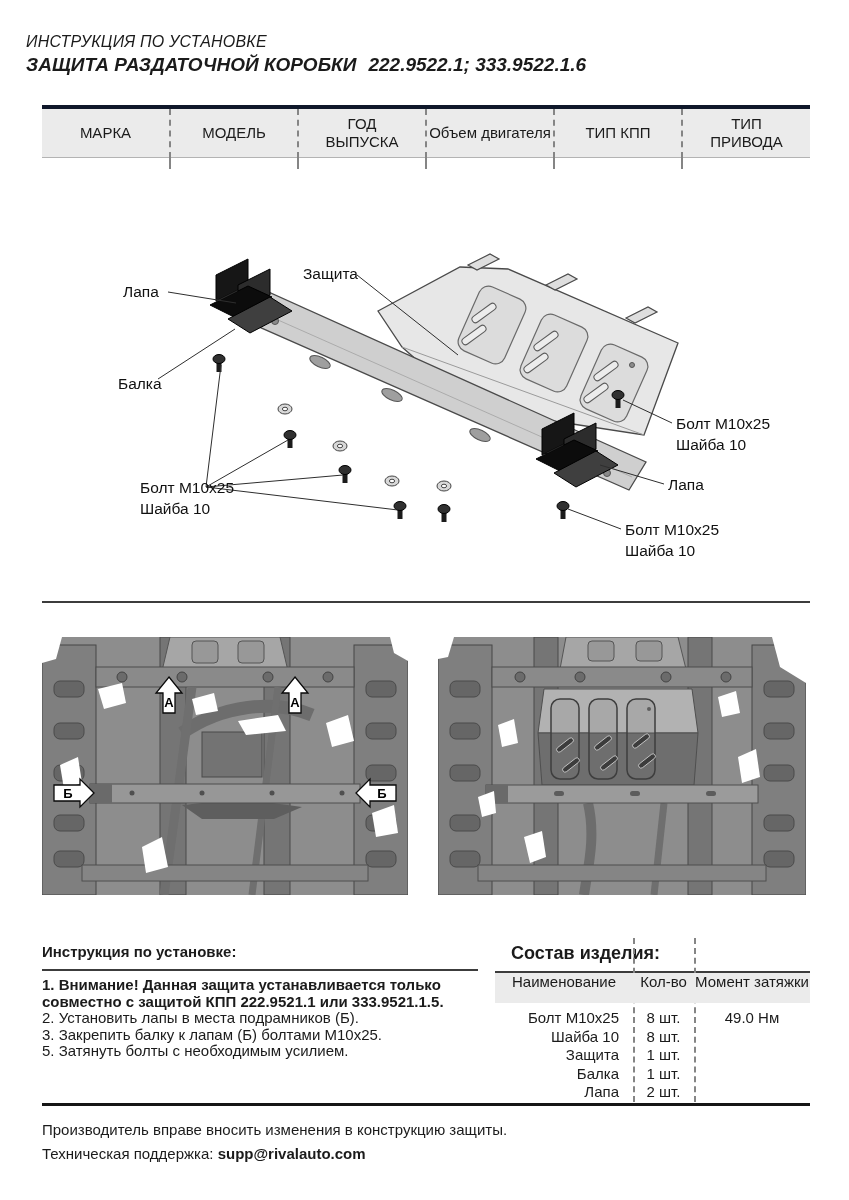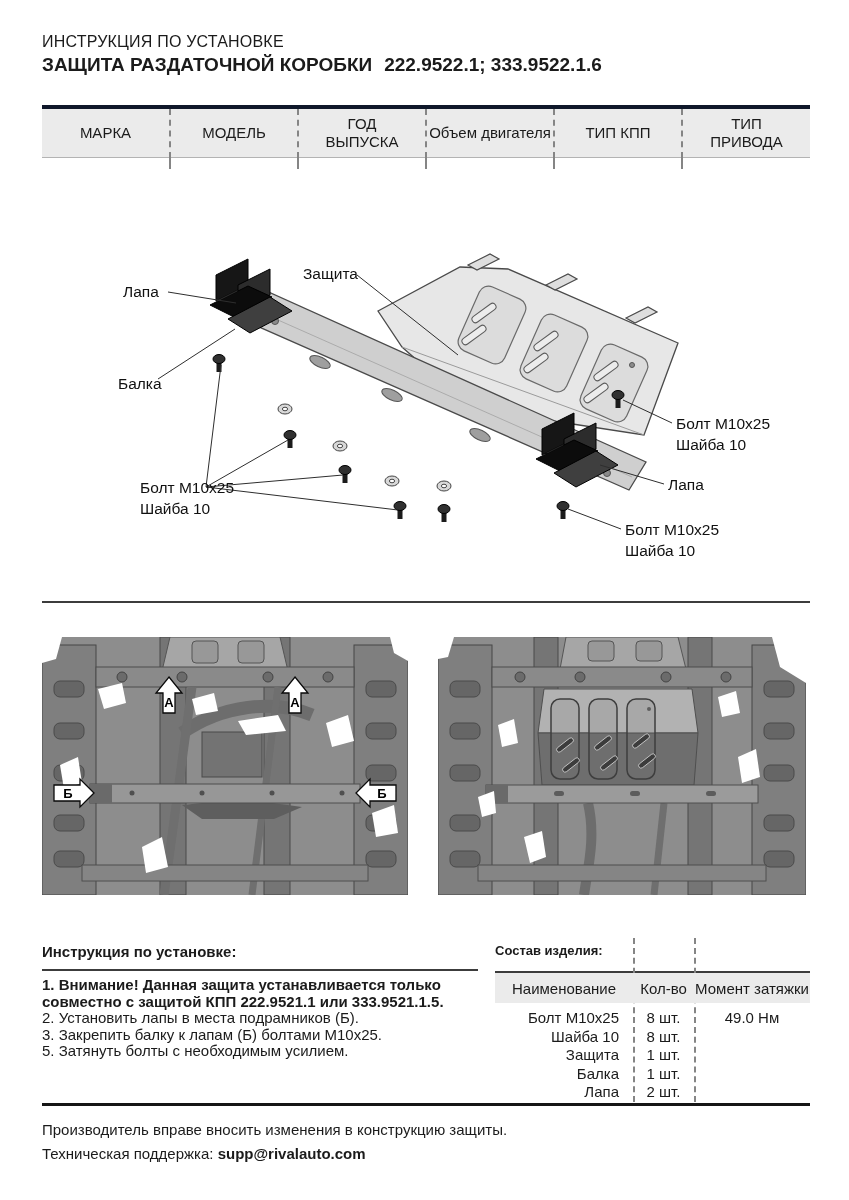--- a/index.html
+++ b/index.html
@@ -1,21 +1,21 @@
 <!DOCTYPE html>
 <html><head>
 <meta charset="utf-8">
 <style>
   html,body { margin:0; padding:0; background:#ffffff; }
   .page {
     position:relative; width:849px; height:1200px; background:#ffffff;
     font-family:"Liberation Sans","DejaVu Sans",sans-serif; color:#1b1b1b; overflow:hidden;
   }
   
-  .hdr { position:absolute; left:42px; top:33px; }
+  .hdr { position:absolute; left:26px; top:33px;font-style:italic; }
   .hdr .t1 { font-size:16px; letter-spacing:.2px; }
   .hdr .t2 { margin-top:3px; font-size:19px; font-weight:bold; display:flex; gap:12px; }
   
   table.spec { position:absolute; left:42px; top:105px; width:768px;
     border-collapse:collapse; table-layout:fixed; border-top:4px solid #0f172a; }
   table.spec th { font-weight:normal; background:#ebebeb; height:46px; font-size:15px;
     border-bottom:1px solid #b3b3b3; white-space:pre-line; line-height:18px; text-align:center; }
   table.spec td { height:36px; font-size:15px; text-align:center; }
   table.spec th + th, table.spec td + td { border-left:2px dashed #858585; }
   table.spec tr.sp td { height:9px; }
@@ -29,26 +29,26 @@
   svg.photoL { position:absolute; left:42px;  top:637px; }
   svg.photoR { position:absolute; left:438px; top:637px; }
   .marker { font-size:13px; font-weight:bold; fill:#000; text-anchor:middle; }
   
   .instr { position:absolute; left:42px; top:943px; width:436px; }
   .instr .ih { font-size:15px; font-weight:bold; }
   .instr .irule { border-top:2px solid #3c3c3c; margin-top:9px; margin-bottom:6px; }
   .step { font-size:15px; line-height:16.5px; margin:0; }
   .step.bold { font-weight:bold; }
   .parts { position:absolute; left:495px; top:943px; width:315px; height:160px; }
-  .parts .ph { font-size:13px; font-weight:bold; margin-left:0; }
+  .parts .ph { font-size:18px; font-weight:bold; margin-left:16px; }
   .parts .prule { position:absolute; left:0; top:28px; width:315px; border-top:2px solid #3c3c3c; }
   .parts .pdash { position:absolute; top:-5px; height:164px; border-left:2px dashed #858585; }
   .parts .d1 { left:138px; } .parts .d2 { left:199px; }
   .parts .phead { position:absolute; left:0; top:30px; width:315px; height:30px;
-    background:#ebebeb; display:flex; align-items:center; font-size:15px; }
+    background:#ebebeb; display:flex; align-items:flex-start; font-size:15px; }
   .parts .cn { width:138px; text-align:center; } .parts .cq { width:61px; text-align:center; }
   .parts .ct { width:116px; text-align:center; }
   .parts .pbody { position:absolute; left:0; top:66px; width:315px; }
   .prow { display:flex; font-size:15px; line-height:18.5px; }
   .prow .n { width:138px; text-align:right; padding-right:14px; box-sizing:border-box; }
   .prow .q { width:61px; text-align:center; }
   .prow .t { width:116px; text-align:center; }
   
   .foot { position:absolute; left:42px; top:1118px; font-size:15px; line-height:24px; }
   .foot b { font-weight:bold; }

